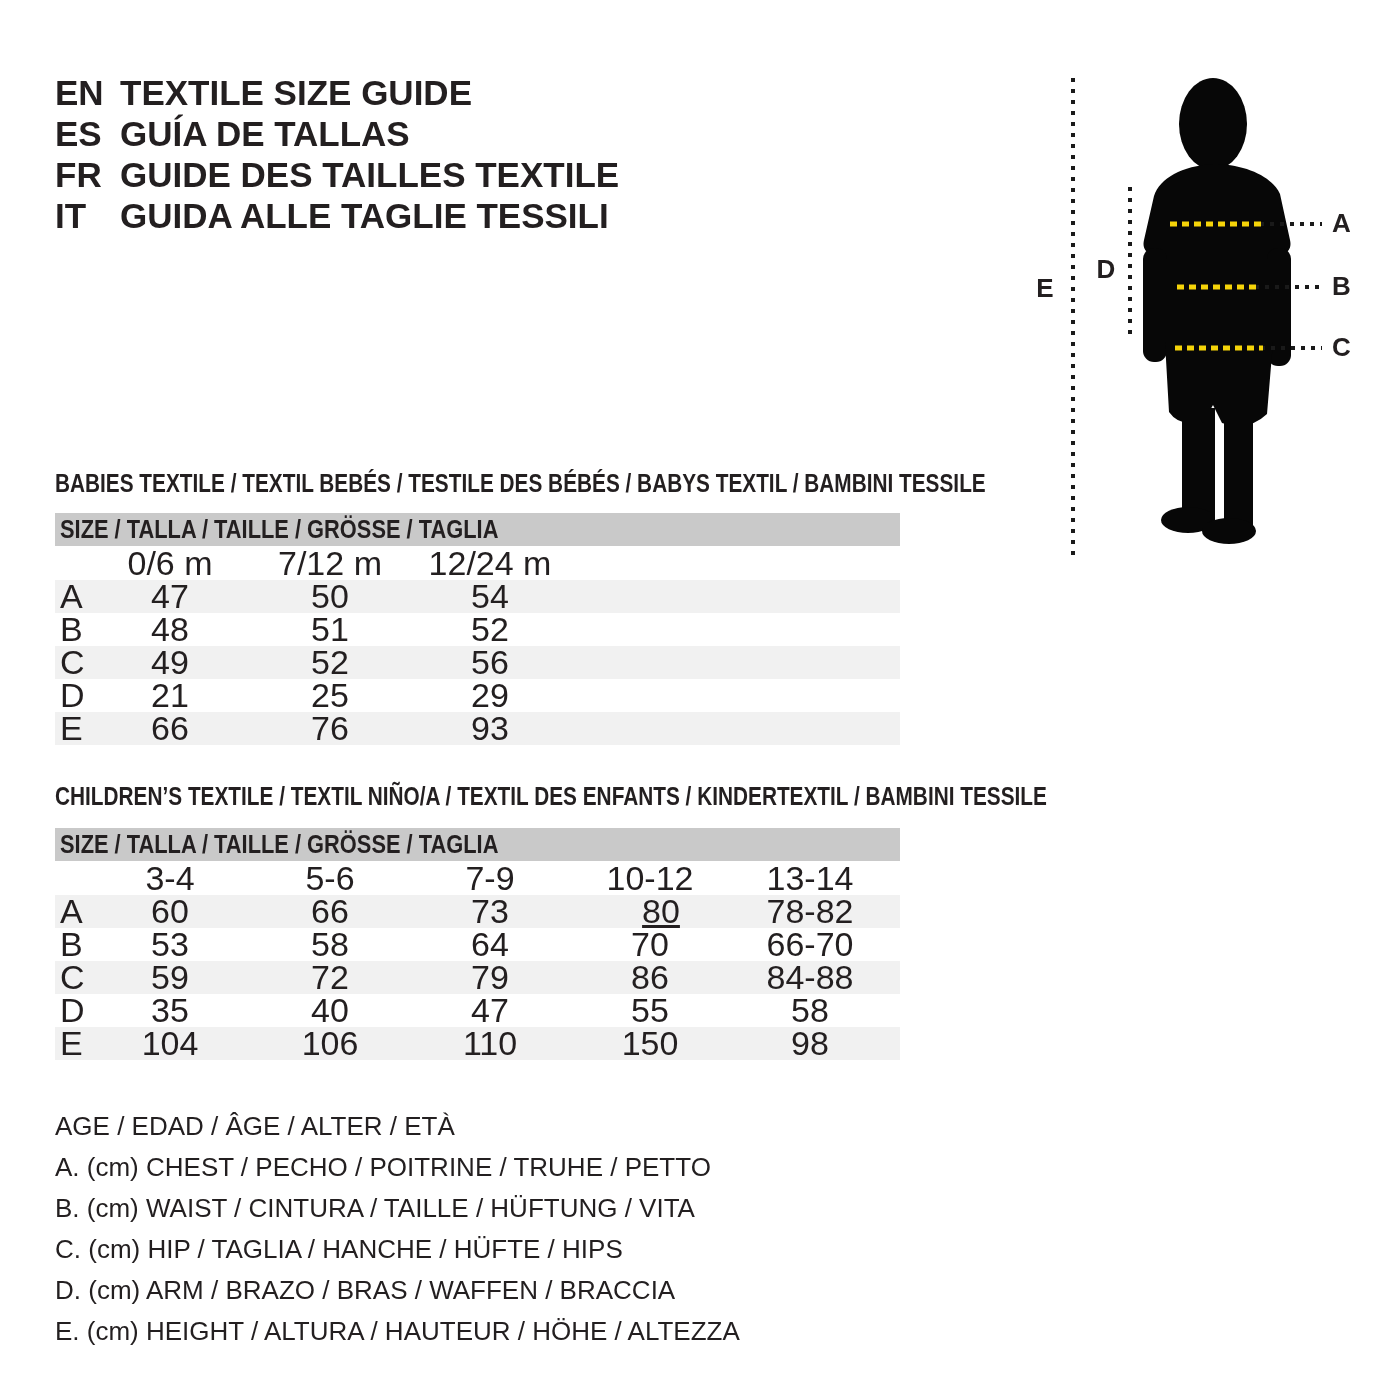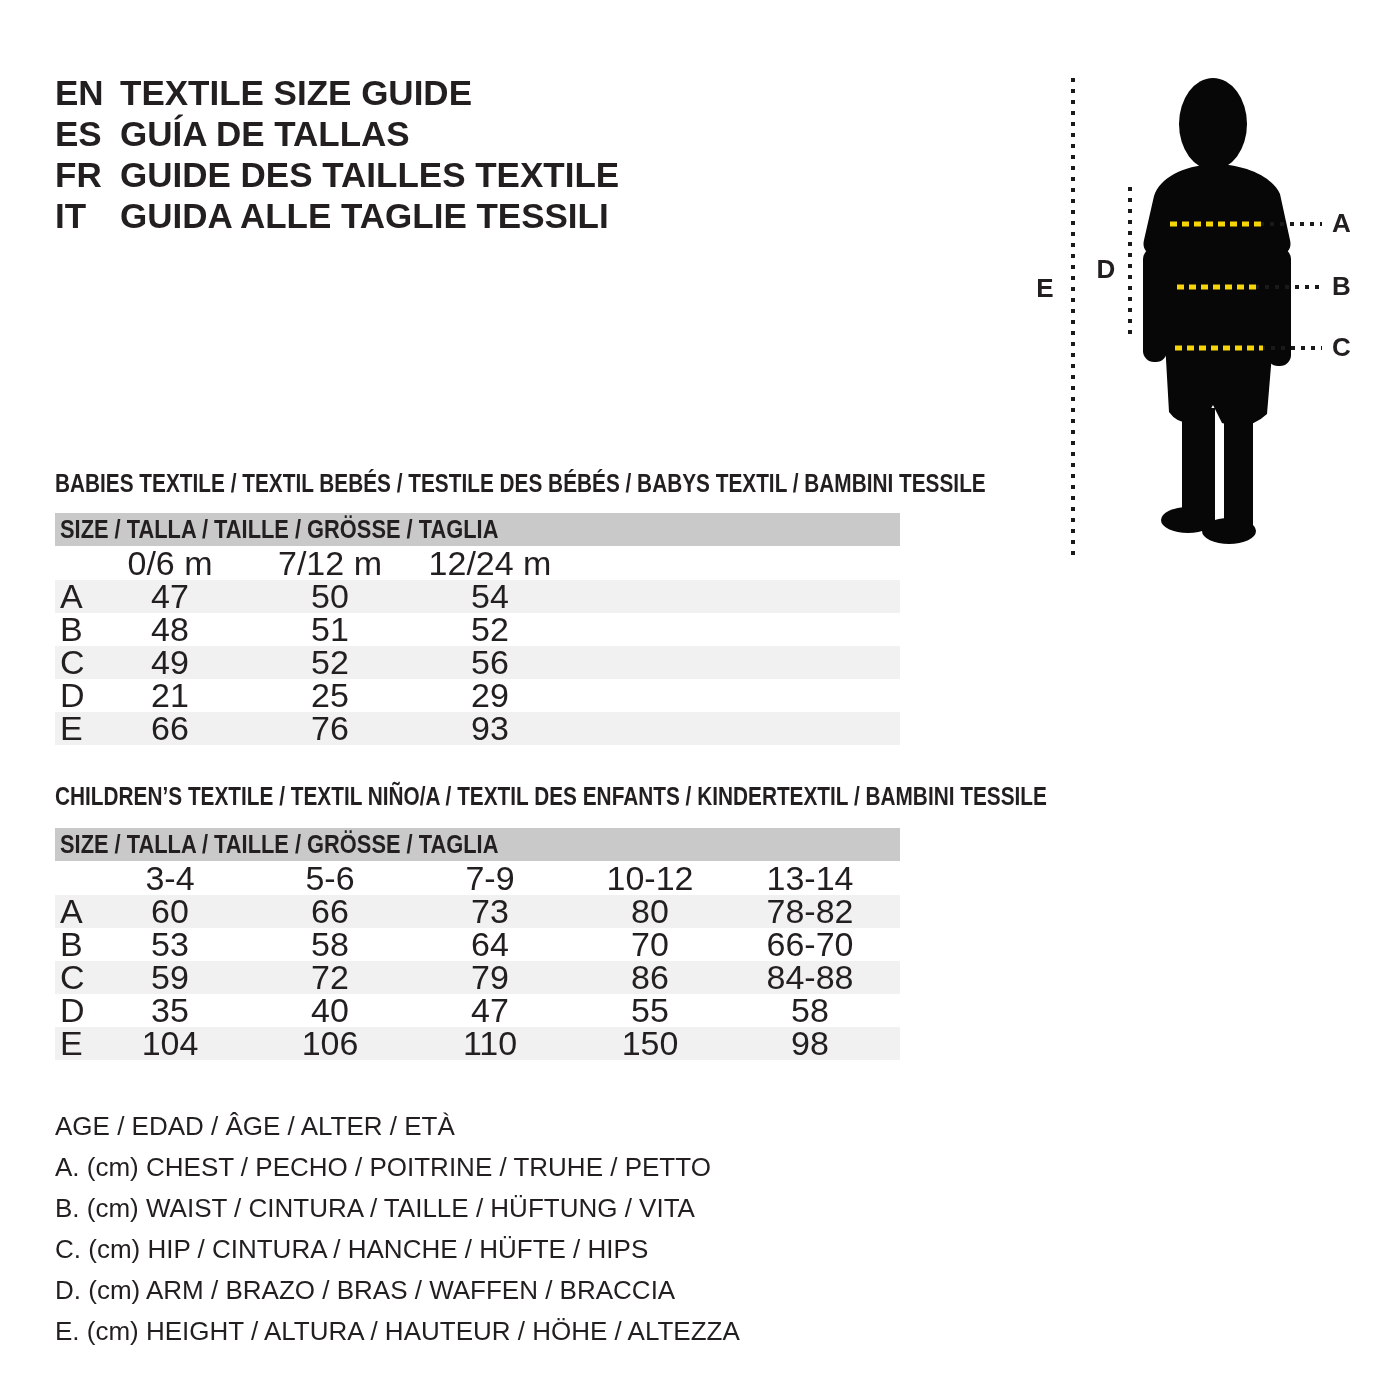--- a/index.html
+++ b/index.html
@@ -176,21 +176,21 @@
         <span class="cell" style="left: 195px;">5-6</span>
         <span class="cell" style="left: 355px;">7-9</span>
         <span class="cell" style="left: 515px;">10-12</span>
         <span class="cell" style="left: 675px;">13-14</span>
       </div>
       <div class="trow stripe">
         <span class="rowlabel">A</span>
         <span class="cell" style="left: 35px;">60</span>
         <span class="cell" style="left: 195px;">66</span>
         <span class="cell" style="left: 355px;">73</span>
-        <span class="cell" style="left: 515px;">80</span>
+        <span class="cell" style="left: 526px; text-decoration: underline;">80</span>
         <span class="cell" style="left: 675px;">78-82</span>
       </div>
       <div class="trow">
         <span class="rowlabel">B</span>
         <span class="cell" style="left: 35px;">53</span>
         <span class="cell" style="left: 195px;">58</span>
         <span class="cell" style="left: 355px;">64</span>
         <span class="cell" style="left: 515px;">70</span>
         <span class="cell" style="left: 675px;">66-70</span>
       </div>
@@ -217,18 +217,18 @@
         <span class="cell" style="left: 355px;">110</span>
         <span class="cell" style="left: 515px;">150</span>
         <span class="cell" style="left: 675px;">98</span>
       </div>
     </div>
 
   <div class="legend" id="legend-block">
       <div class="legend-line">AGE / EDAD / ÂGE / ALTER / ETÀ</div>
       <div class="legend-line">A. (cm) CHEST / PECHO / POITRINE / TRUHE / PETTO</div>
       <div class="legend-line">B. (cm) WAIST / CINTURA / TAILLE / HÜFTUNG / VITA</div>
-      <div class="legend-line">C. (cm) HIP / CINTURA / HANCHE / HÜFTE / HIPS</div>
+      <div class="legend-line">C. (cm) HIP / TAGLIA / HANCHE / HÜFTE / HIPS</div>
       <div class="legend-line">D. (cm) ARM / BRAZO / BRAS / WAFFEN / BRACCIA</div>
       <div class="legend-line">E. (cm) HEIGHT / ALTURA / HAUTEUR / HÖHE / ALTEZZA</div>
     </div>
 
 </div>
 
 </body></html>

